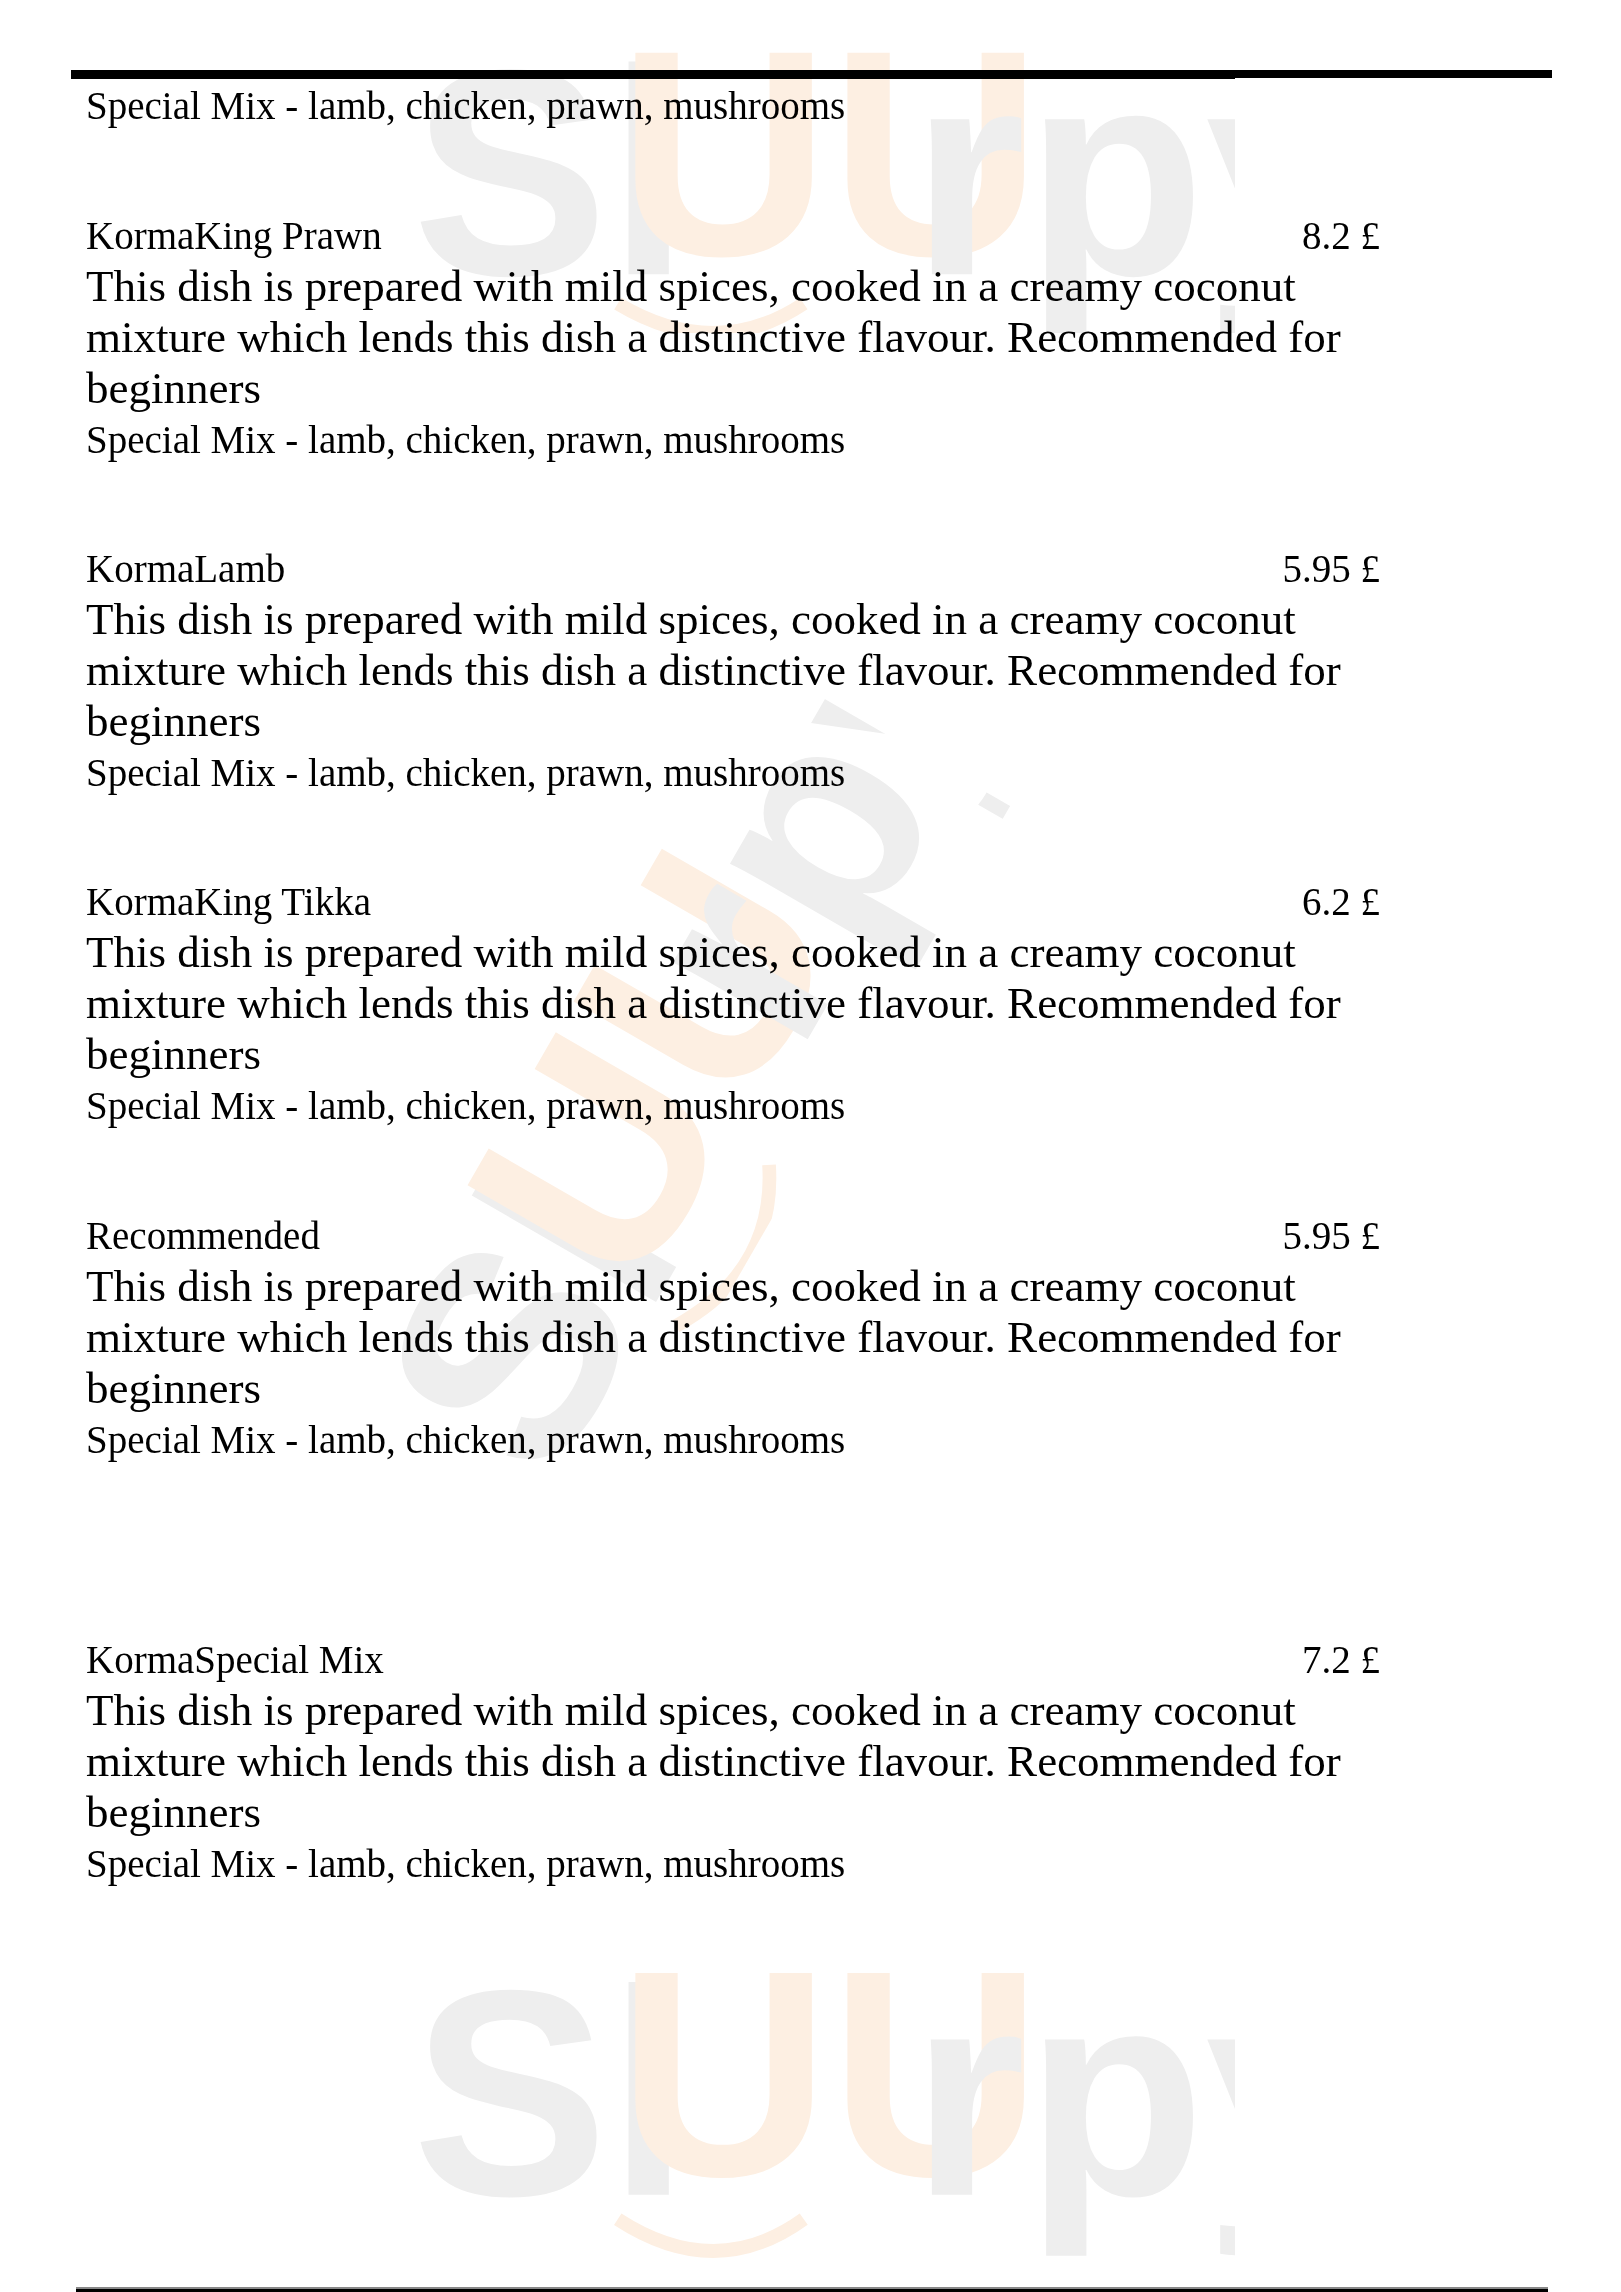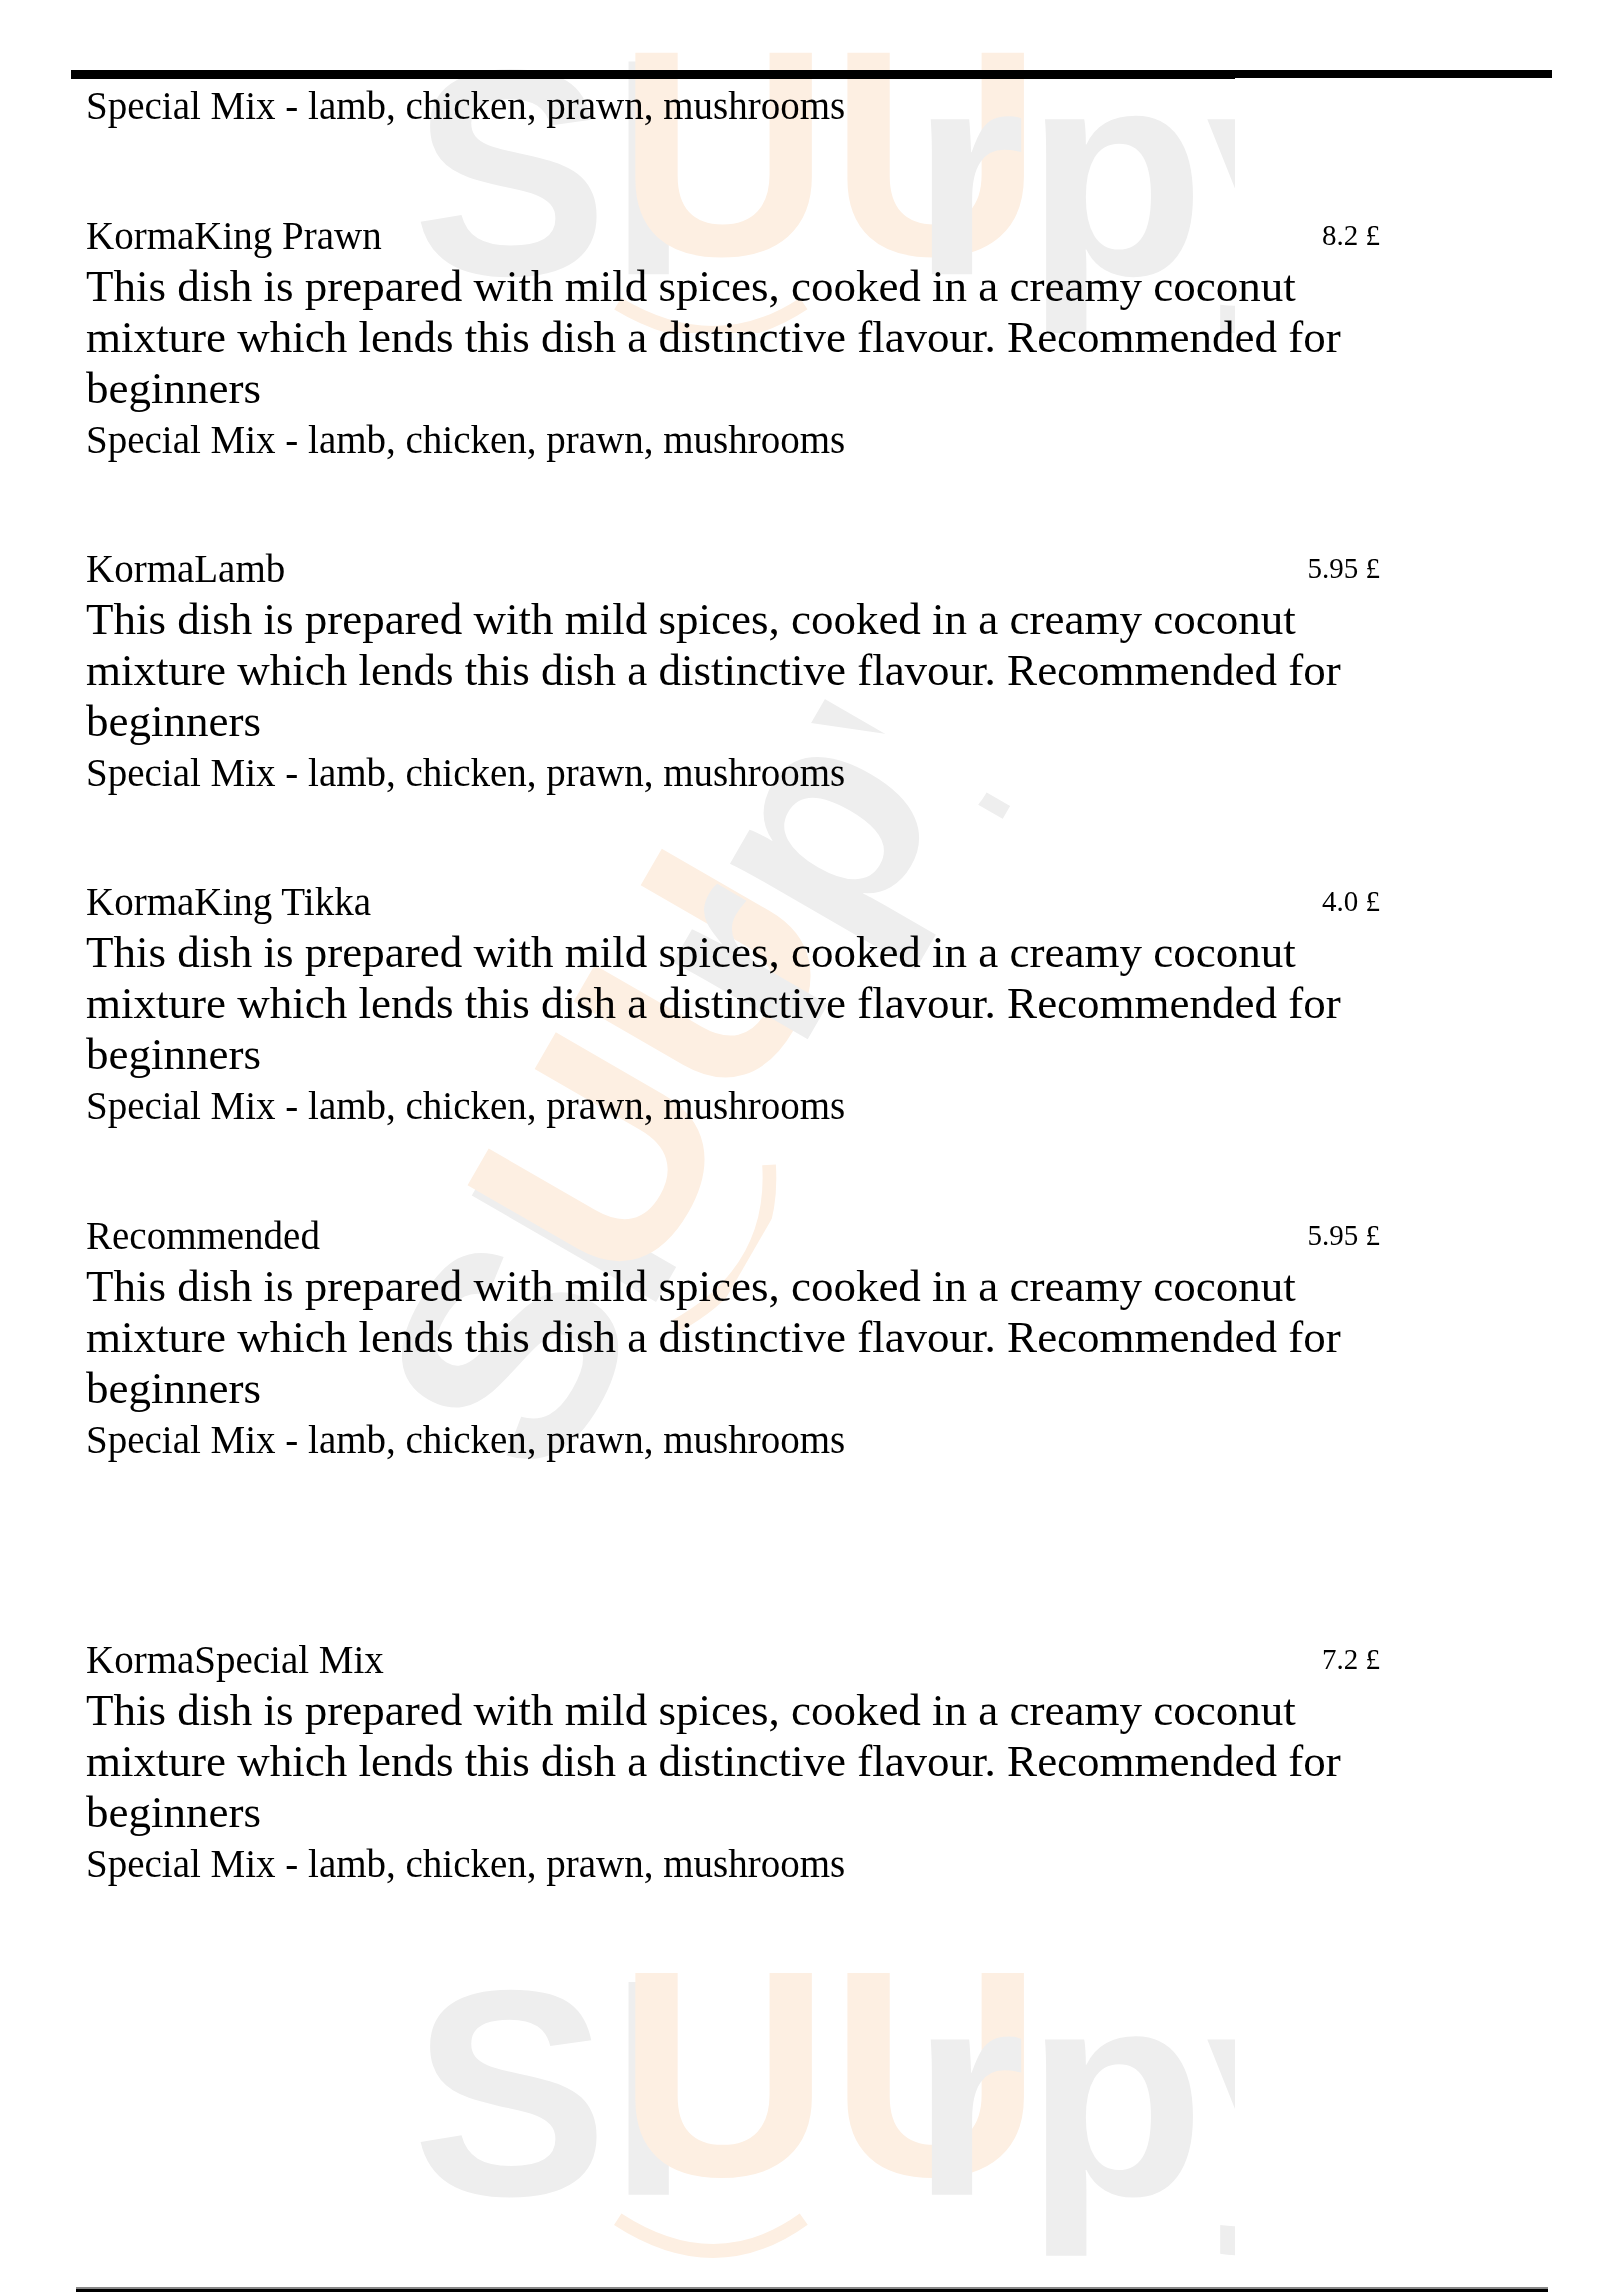--- a/index.html
+++ b/index.html
@@ -14,21 +14,21 @@
   .rule-bottom { position: absolute; left: 76px; top: 2289px; width: 1472px; height: 2.9px; background: #000; }
   .rule-bottom-shadow { position: absolute; left: 76px; top: 2287px; width: 1472px; height: 2px; background: #888; }
 
   .watermark { position: absolute; z-index: 0; pointer-events: none; }
   .watermark svg { display: block; }
 
   .content { position: absolute; left: 0; top: 0; width: 1621px; height: 2293px; z-index: 1; }
   .line { position: absolute; left: 86px; font-size: 39px; line-height: 51px; white-space: nowrap; }
   .item { position: absolute; left: 0; width: 1621px; height: 294px; }
   .item .name { position: absolute; left: 86px; top: 0; font-size: 39px; line-height: 51px; white-space: nowrap; }
-  .item .price { position: absolute; right: 241px; top: 0; font-size: 29px; line-height: 51px; white-space: nowrap; text-align: right; }
+  .item .price { position: absolute; right: 241px; top: 0; font-size: 39px; line-height: 51px; white-space: nowrap; text-align: right; }
   .item .desc { position: absolute; left: 86px; top: 51px; width: 1176px; font-size: 45px; line-height: 51px; }
   .item .desc span { display: block; white-space: nowrap; }
   .item .mix { position: absolute; left: 86px; top: 204px; font-size: 39px; line-height: 51px; white-space: nowrap; }
 </style>
 </head>
 <body>
 
 <div class="watermark" style="left:392px; top:9.8px;">
   <svg width="843" height="323" viewBox="0 0 860 330">
     <text x="20" y="270" font-family="Liberation Sans, sans-serif" font-weight="bold" font-size="300" fill="#eeeeee">Sl</text>
@@ -79,21 +79,21 @@
     <div class="desc">
       <span>This dish is prepared with mild spices, cooked in a creamy coconut</span>
       <span>mixture which lends this dish a distinctive flavour. Recommended for</span>
       <span>beginners</span>
     </div>
     <div class="mix">Special Mix - lamb, chicken, prawn, mushrooms</div>
   </div>
 
   <div class="item" style="top:876px;">
     <div class="name">KormaKing Tikka</div>
-    <div class="price">4.0 £</div>
+    <div class="price">6.2 £</div>
     <div class="desc">
       <span>This dish is prepared with mild spices, cooked in a creamy coconut</span>
       <span>mixture which lends this dish a distinctive flavour. Recommended for</span>
       <span>beginners</span>
     </div>
     <div class="mix">Special Mix - lamb, chicken, prawn, mushrooms</div>
   </div>
 
   <div class="item" style="top:1210px;">
     <div class="name">Recommended</div>

